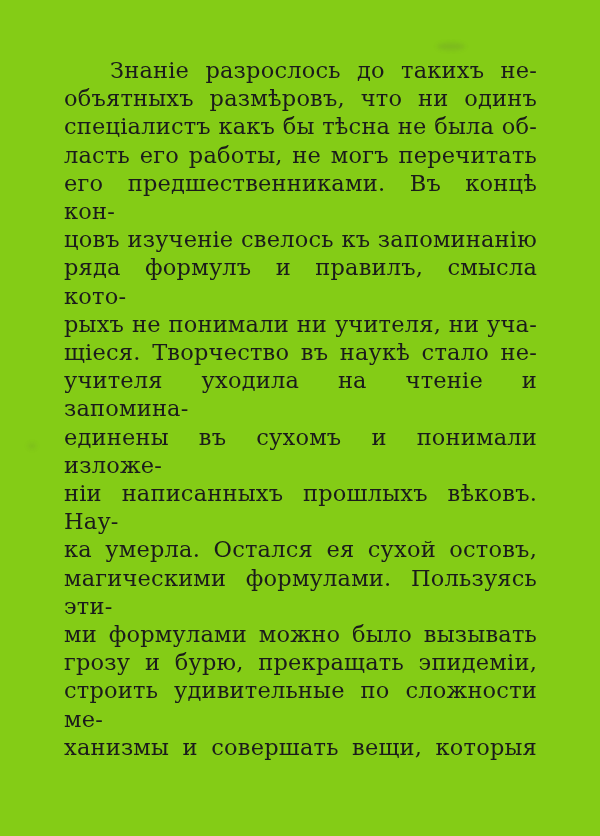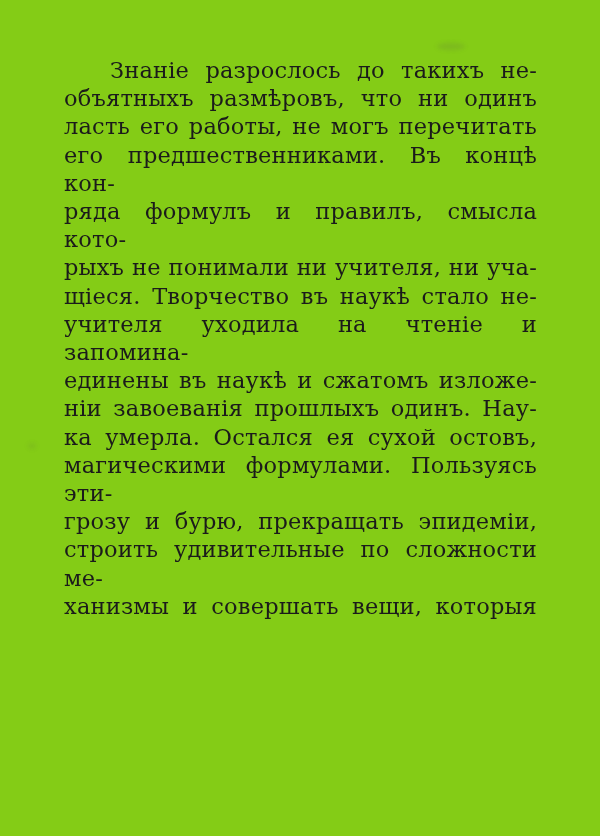--- a/index.html
+++ b/index.html
@@ -61,28 +61,31 @@
 </head>
 <body>
 
 <div class="book-page">
   <div class="scan-smudge smudge-top-right"></div>
   <div class="scan-smudge smudge-left-margin"></div>
 
   <div class="text-block">
     <span class="line first">Знаніе разрослось до такихъ не-</span>
     <span class="line">объятныхъ размѣровъ, что ни одинъ</span>
+    <span class="line">спеціалистъ какъ бы тѣсна не была об-</span>
     <span class="line">ласть его работы, не могъ перечитать</span>
     <span class="line">его предшественниками. Въ концѣ кон-</span>
+    <span class="line">цовъ изученіе свелось къ запоминанію</span>
     <span class="line">ряда формулъ и правилъ, смысла кото-</span>
     <span class="line">рыхъ не понимали ни учителя, ни уча-</span>
     <span class="line">щіеся. Творчество въ наукѣ стало не-</span>
     <span class="line">учителя уходила на чтеніе и запомина-</span>
-    <span class="line">единены въ наукѣ и сжатомъ изложе-</span>
-    <span class="line">ніи завоеванія прошлыхъ одинъ. Нау-</span>
+    <span class="line">единены въ сухомъ и понимали изложе-</span>
+    <span class="line">ніи написанныхъ прошлыхъ вѣковъ. Нау-</span>
     <span class="line">ка умерла. Остался ея сухой остовъ,</span>
     <span class="line">магическими формулами. Пользуясь эти-</span>
+    <span class="line">ми формулами можно было вызывать</span>
     <span class="line">грозу и бурю, прекращать эпидеміи,</span>
     <span class="line">строить удивительные по сложности ме-</span>
     <span class="line">ханизмы и совершать вещи, которыя</span>
 
   </div>
 </div>
 
 </body></html>

